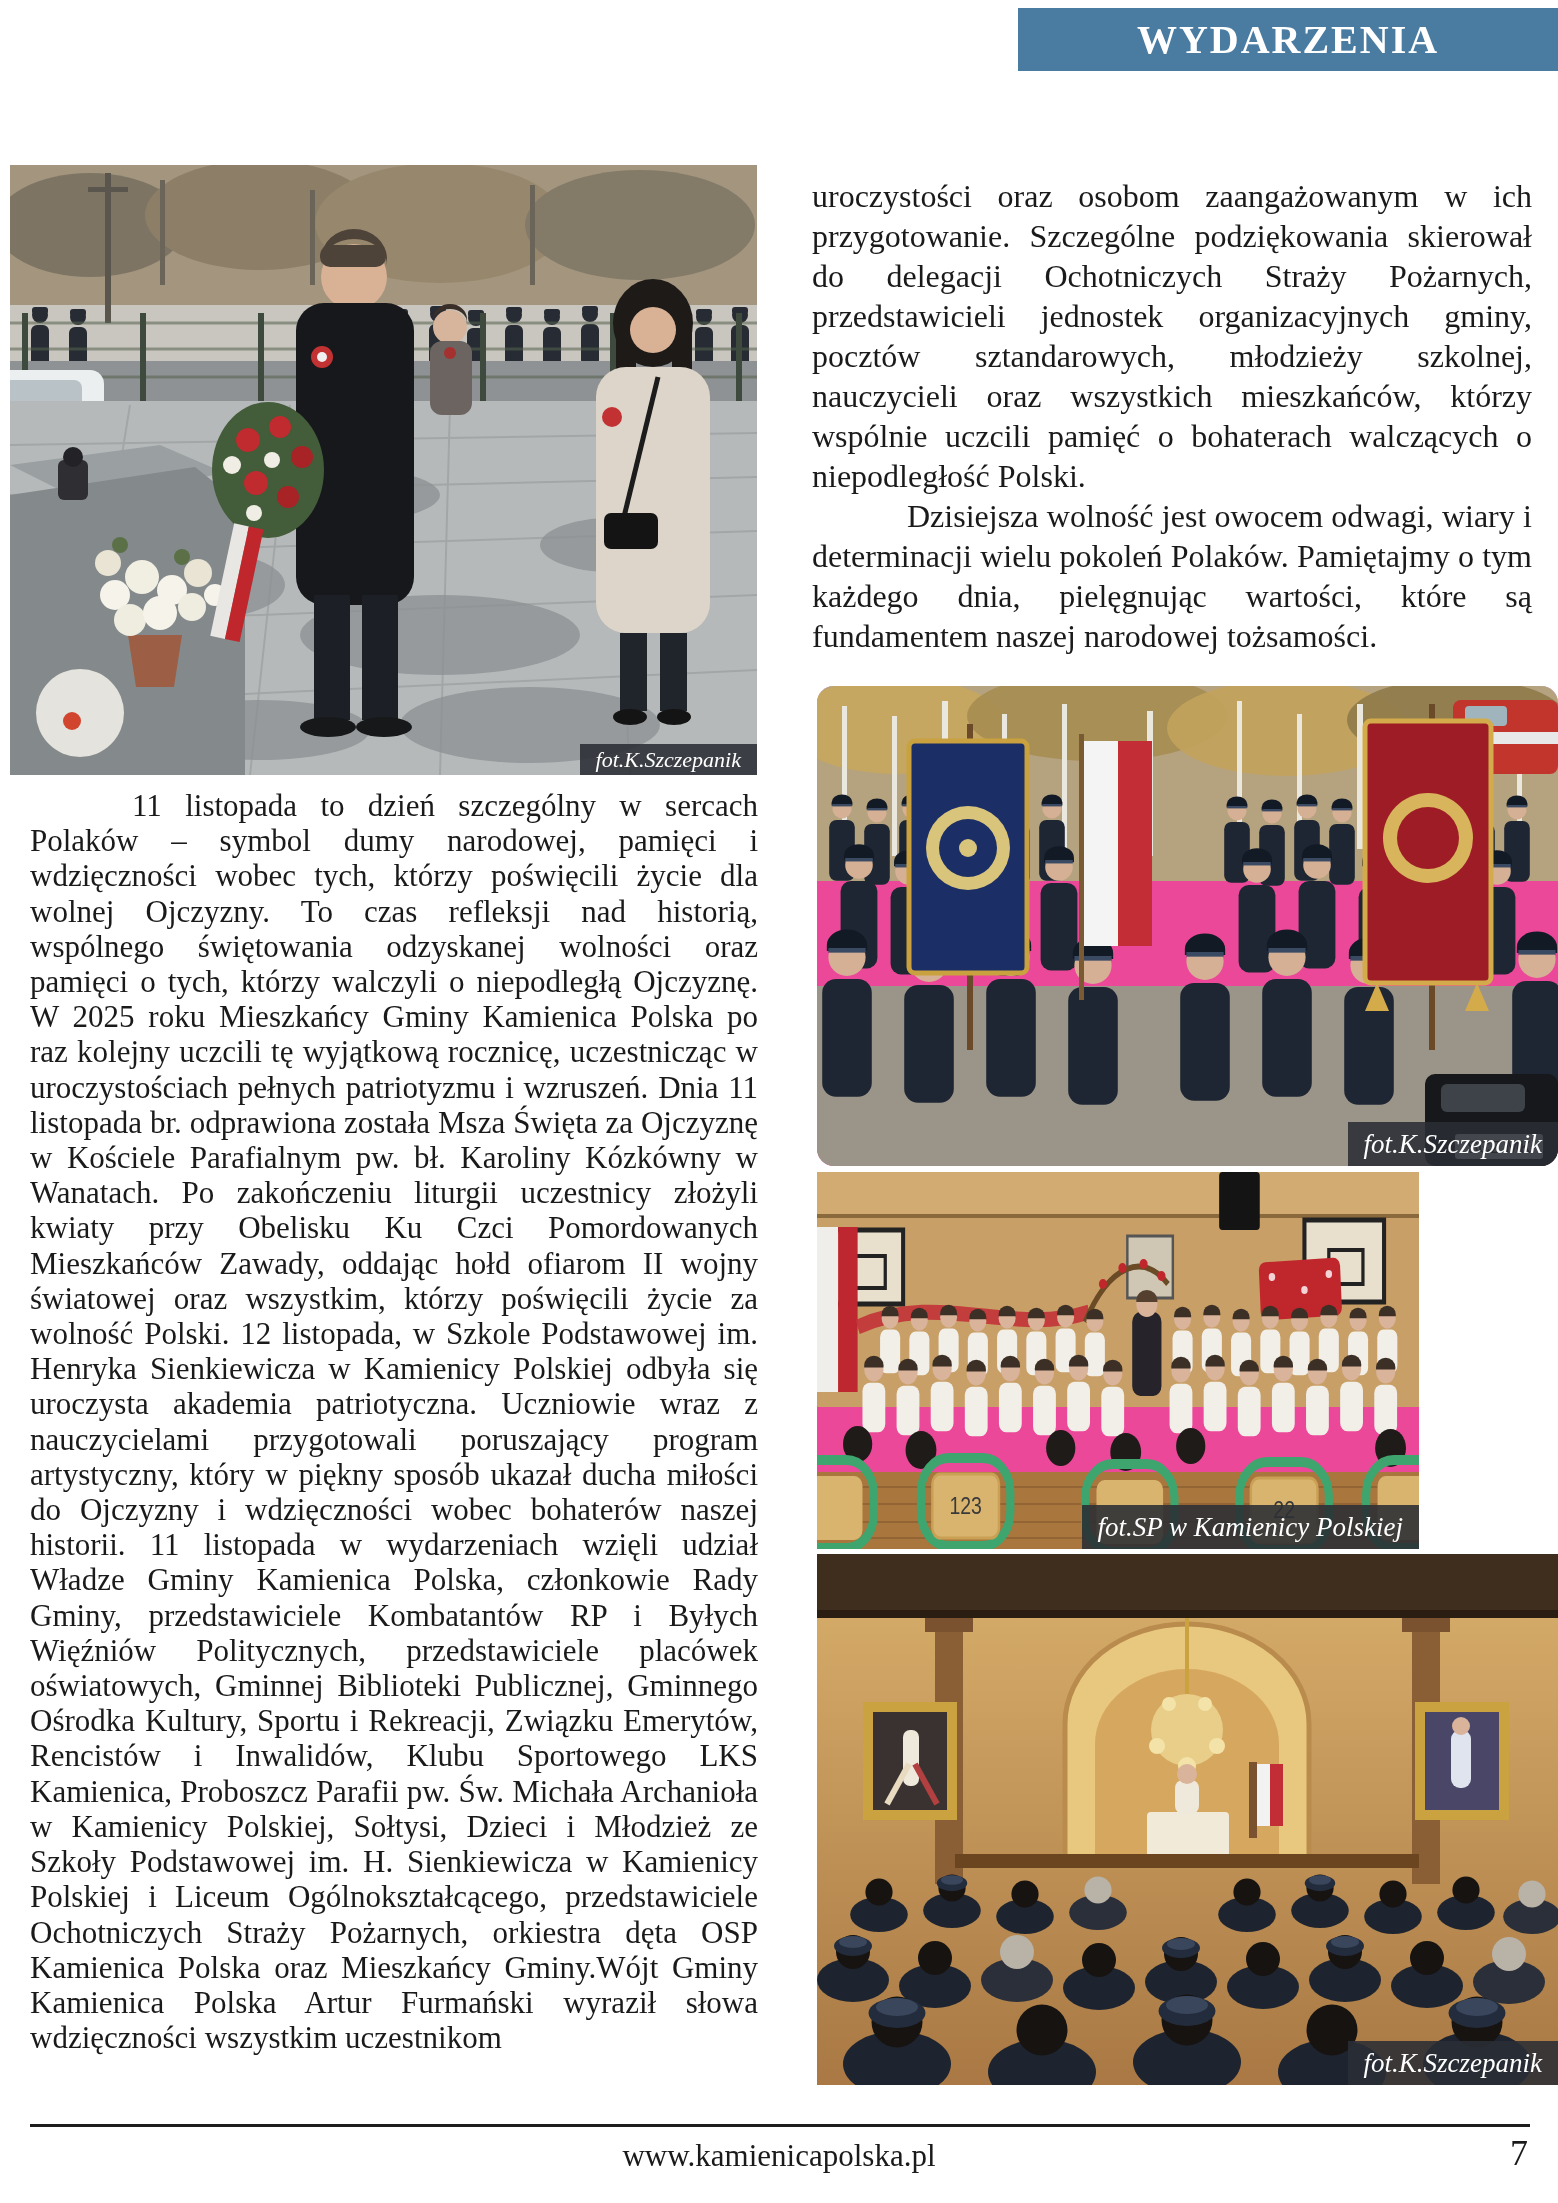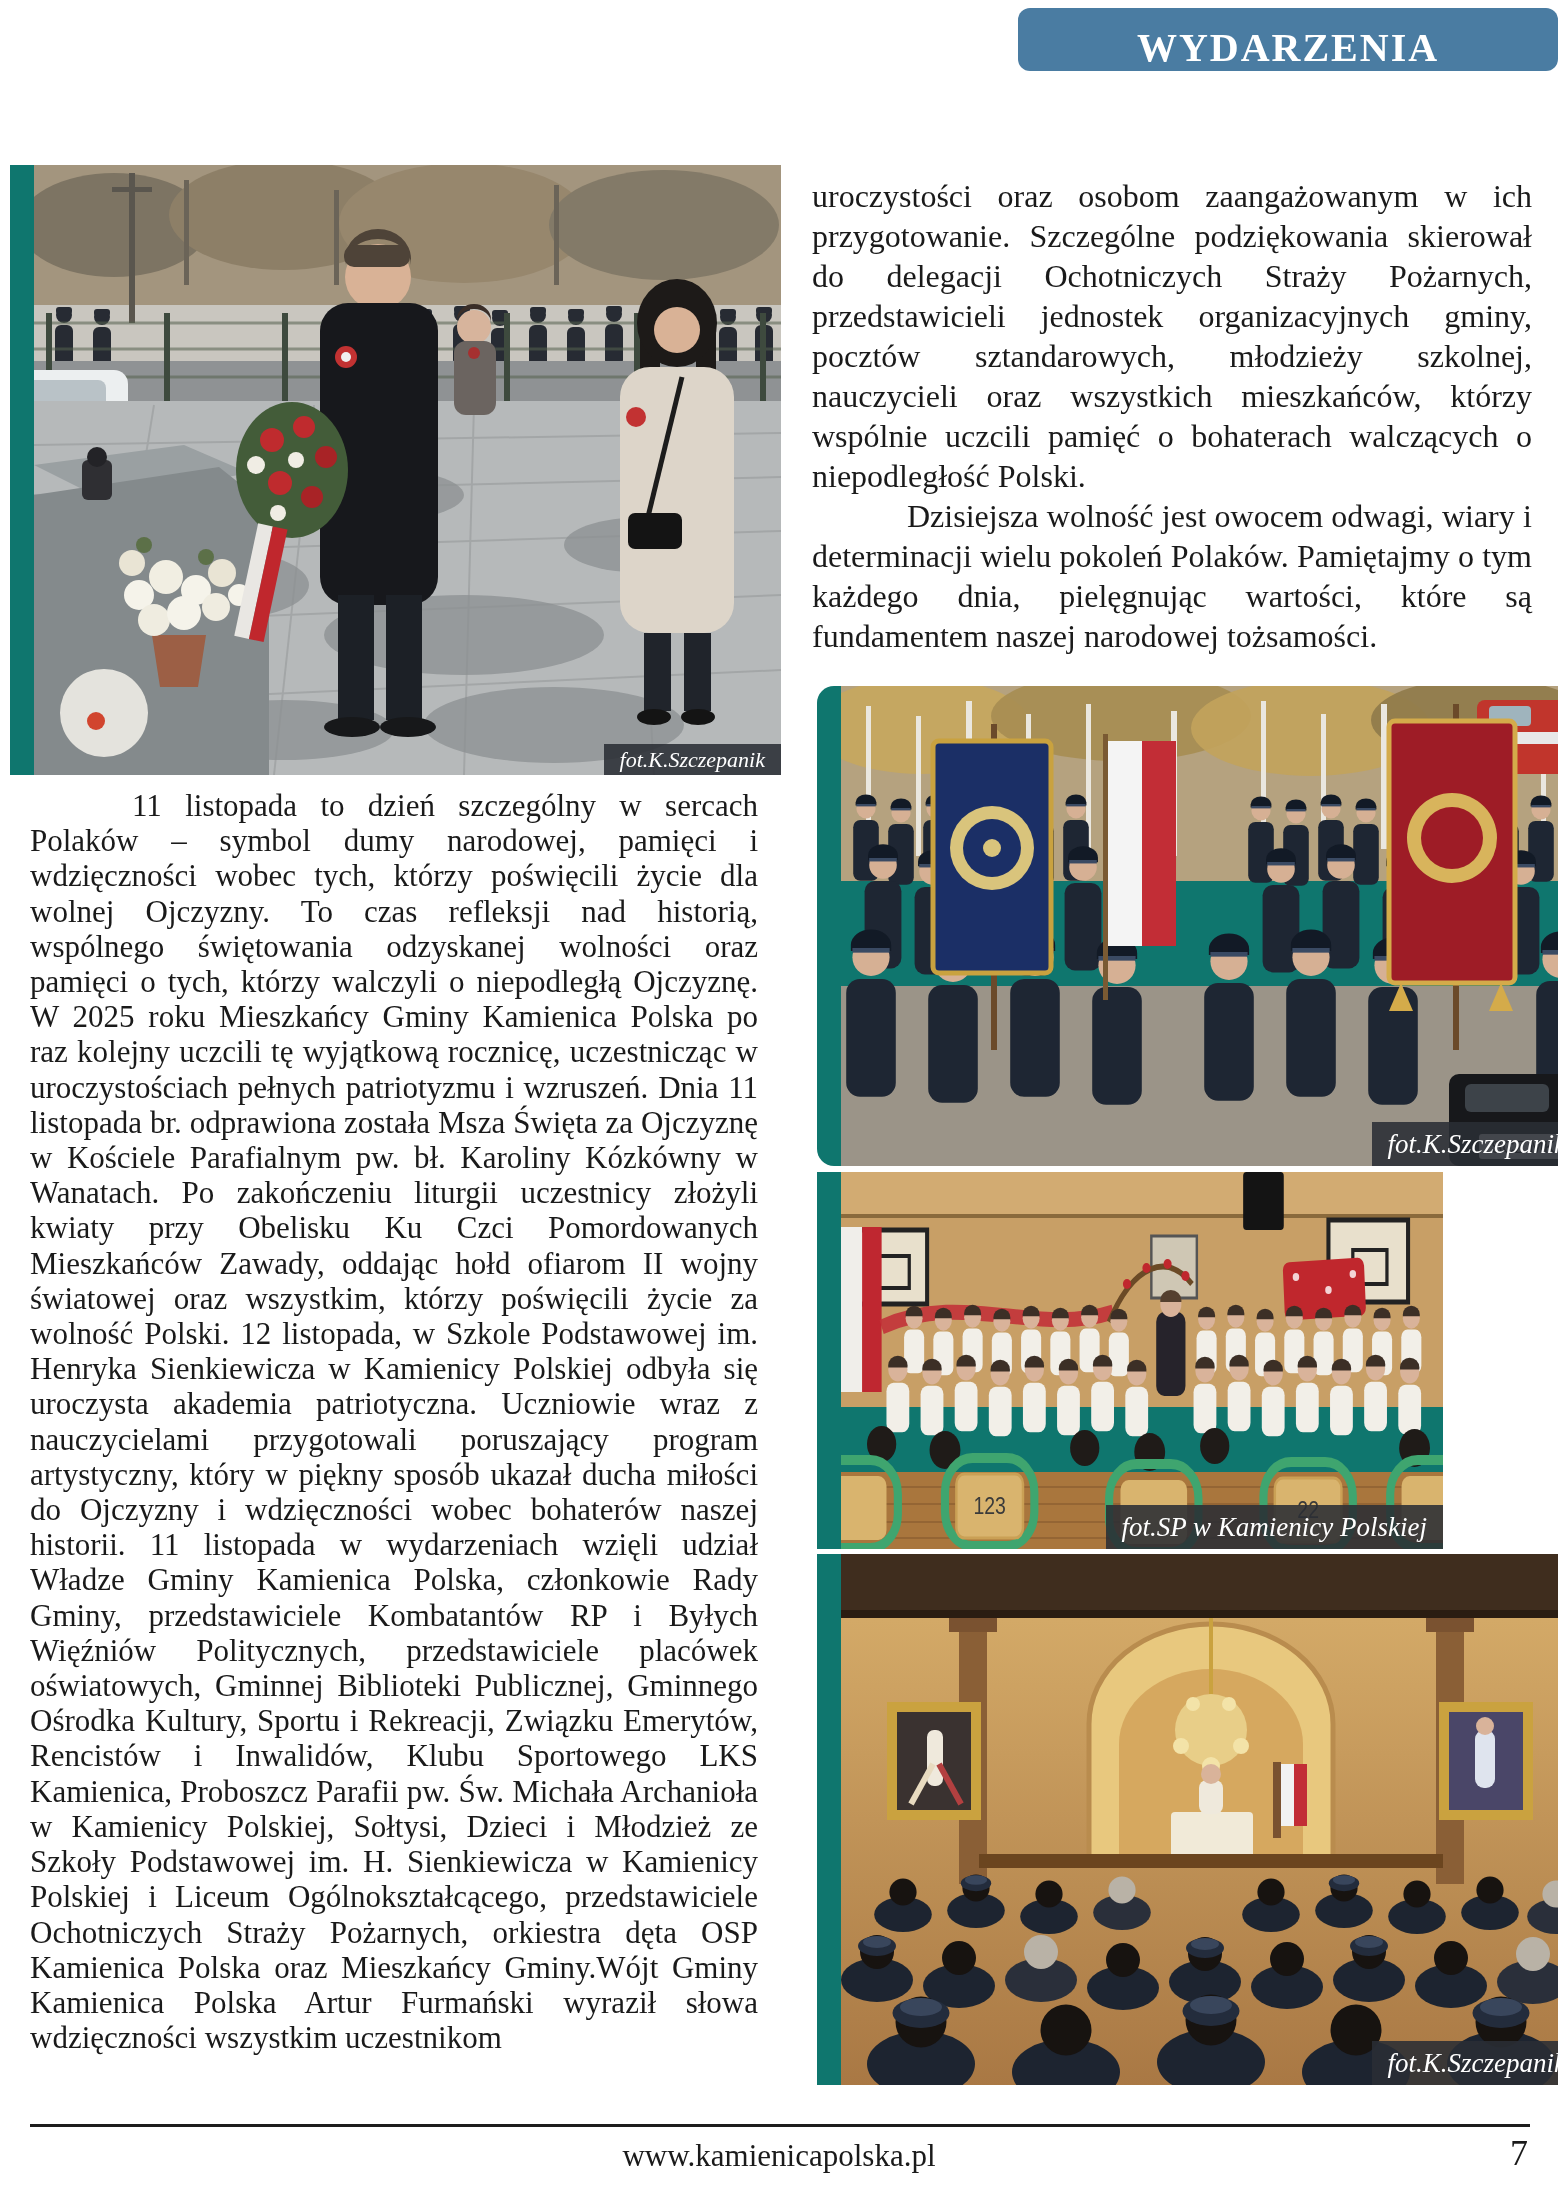--- a/index.html
+++ b/index.html
@@ -4,40 +4,40 @@
 <style>
   html,body{margin:0;padding:0;background:#e9e9e9;}
   #page{
     position:relative;width:1558px;height:2203px;margin:0 auto;
     background:#ffffff;overflow:hidden;
     font-family:"Liberation Serif", serif;color:#1a1a1a;
   }
   
   #header-bar{
     position:absolute;left:1018px;top:8px;width:540px;height:63px;
-    display:flex;align-items:flex-end;justify-content:center;border-radius:12px;
+    display:flex;align-items:center;justify-content:center;
   }
   #header-bar span{
     color:#fff;font-weight:bold;font-size:40px;letter-spacing:2px;
     font-family:"Liberation Serif",serif;
   }
   #page-title{
     position:absolute;left:30px;top:78px;width:1300px;
     font-size:64px;font-weight:bold;white-space:nowrap;letter-spacing:-1px;
   }
   
   .col{position:absolute;text-align:justify;}
   #left-col{left:30px;top:788px;width:728px;font-size:31px;line-height:35.2px;}
   #left-col p{margin:0;text-indent:102px;}
   #right-col{left:812px;top:176px;width:720px;font-size:32px;line-height:40px;}
   #right-col p{margin:0;}
   #right-col p.indent{text-indent:95px;}
   #right-col .byline{text-align:right;font-style:italic;margin-top:2px;}
   
-  .photo{position:absolute;overflow:hidden;background:#0f766e;padding-left:24px;}
+  .photo{position:absolute;overflow:hidden;background:#ec4899;}
   .photo svg{display:block;width:100%;height:100%;}
   .caption{
     position:absolute;right:0;bottom:0;display:inline-block;
     background:rgba(42,45,52,0.88);color:#fff;font-style:italic;
     font-family:"Liberation Serif",serif;padding:0 16px;
   }
   .caption.small{font-size:22px;line-height:31px;height:31px;}
   .caption.big{font-size:27px;line-height:44px;height:44px;}
   #photo-left{left:10px;top:165px;width:747px;height:610px;}
   #photo-r1{left:817px;top:686px;width:741px;height:480px;border-radius:17px;}

